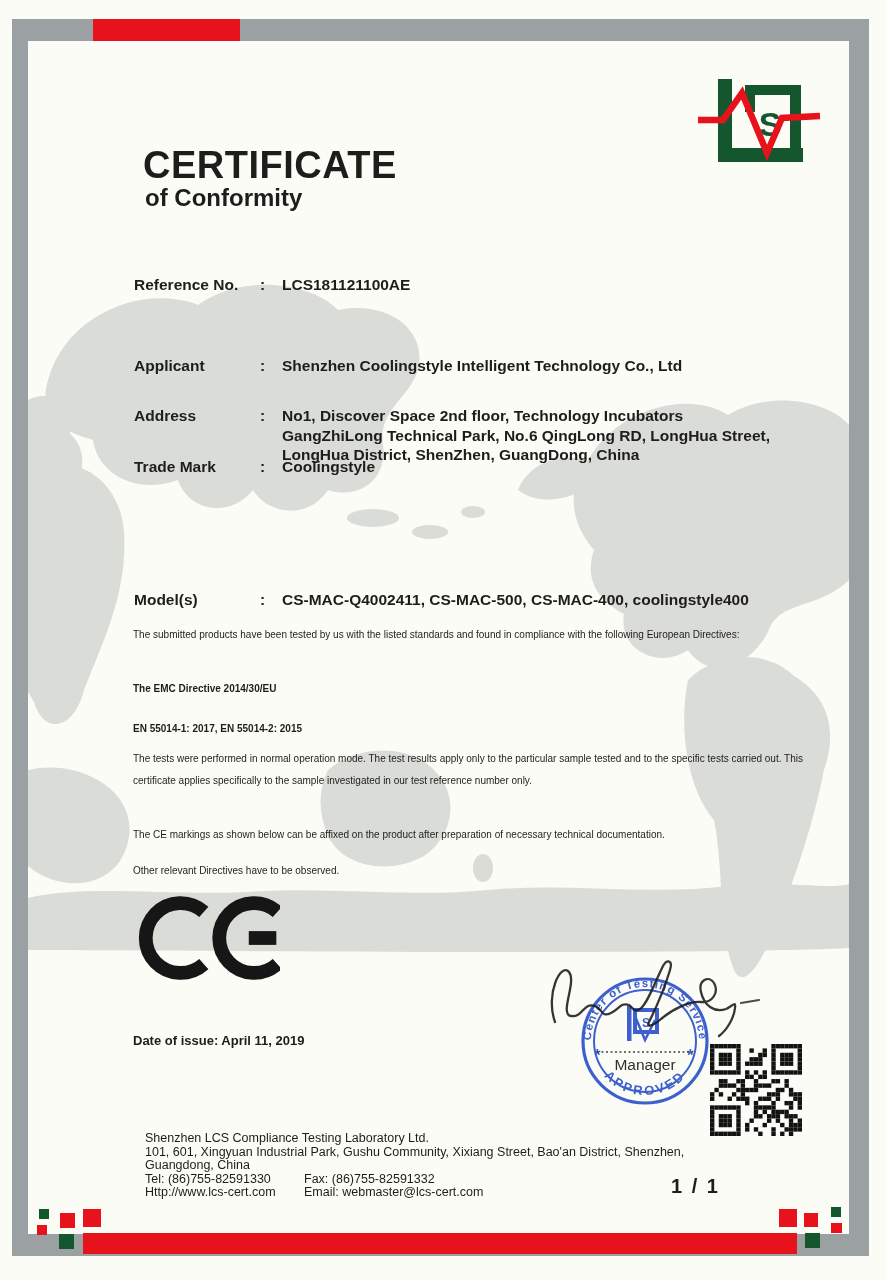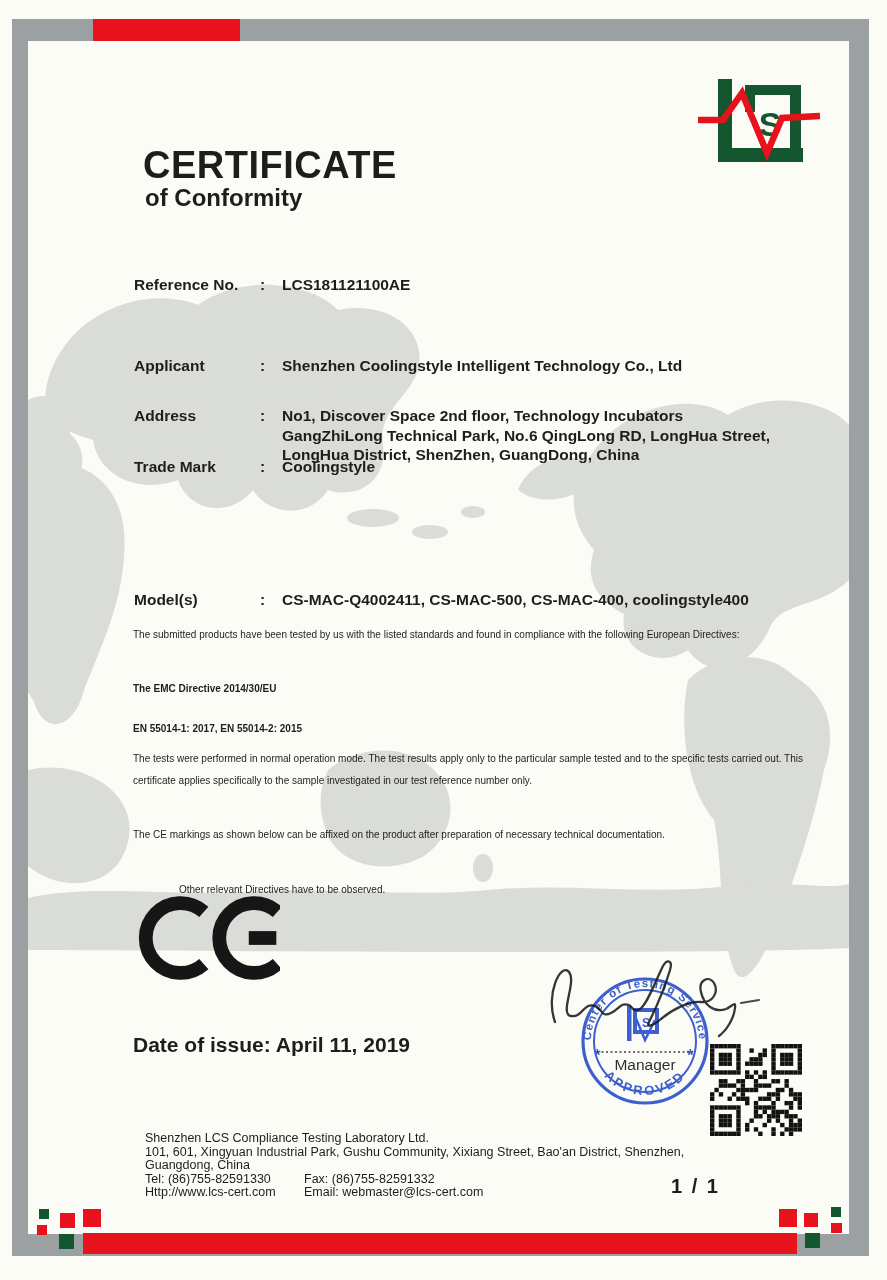--- a/index.html
+++ b/index.html
@@ -23,21 +23,21 @@
   .row{position:absolute;left:134px;z-index:1;font-size:15.5px;font-weight:700;line-height:19.5px;}
   .row .lab{display:inline-block;width:126px;vertical-align:top;}
   .row .col{display:inline-block;width:22px;vertical-align:top;text-align:left;}
   .row .val{display:inline-block;width:500px;vertical-align:top;}
   
   .para{position:absolute;left:133px;z-index:1;font-size:10px;line-height:22px;font-weight:400;}
   .bold{font-weight:700;}
   
   .ce{position:absolute;left:133px;top:886px;width:147px;height:104px;z-index:1;}
   
-  .date{position:absolute;left:133px;top:1033px;font-size:21px;font-weight:700;z-index:1;}
+  .date{position:absolute;left:133px;top:1033px;font-size:13px;font-weight:700;z-index:1;}
   
   .stamp{position:absolute;left:575px;top:971px;width:140px;height:140px;z-index:2;opacity:.93;}
   .signature{position:absolute;left:543px;top:956px;width:226px;height:100px;z-index:3;}
   .qr{position:absolute;left:710px;top:1044px;width:92px;height:92px;z-index:2;}
   .qr-caption{position:absolute;left:668px;top:1138px;width:172px;text-align:center;z-index:2;}
   .qr-cn{font-size:14px;font-weight:700;letter-spacing:1px;}
   .qr-en{font-size:14.5px;font-weight:700;margin-top:1px;}
   
   .footer{position:absolute;left:145px;top:1132px;font-size:12.5px;line-height:13.6px;z-index:1;}
   .footer .c1{display:inline-block;width:159px;}
@@ -120,21 +120,21 @@
   </div>
   <div class="row" style="top:590px;">
     <span class="lab">Model(s)</span><span class="col">:</span><span class="val">CS-MAC-Q4002411, CS-MAC-500, CS-MAC-400, coolingstyle400</span>
   </div>
 
   <div class="para" style="top:624px;width:652px;">The submitted products have been tested by us with the listed standards and found in compliance with the following European Directives:</div>
   <div class="para bold" style="top:678px;width:652px;">The EMC Directive 2014/30/EU</div>
   <div class="para bold" style="top:718px;width:652px;">EN 55014-1: 2017, EN 55014-2: 2015</div>
   <div class="para" style="top:748px;width:674px;">The tests were performed in normal operation mode. The test results apply only to the particular sample tested and to the specific tests carried out. This certificate applies specifically to the sample investigated in our test reference number only.</div>
   <div class="para" style="top:824px;width:648px;">The CE markings as shown below can be affixed on the product after preparation of necessary technical documentation.</div>
-  <div class="para" style="top:879px;width:652px;margin-left:46px;">Other relevant Directives have to be observed.</div>
+  <div class="para" style="top:860px;width:652px;">Other relevant Directives have to be observed.</div>
 
   <svg class="ce" viewBox="0 0 160 104">
     <g fill="none" stroke="#161616" stroke-width="15">
       <path d="M 77.1,23.6 A 38,38 0 1 0 77.1,80.4"></path>
       <path d="M 157.1,23.6 A 38,38 0 1 0 157.1,80.4"></path>
       <line x1="126" y1="52" x2="156" y2="52"></line>
     </g>
   </svg>
 
   <div class="date">Date of issue: April 11, 2019</div>

